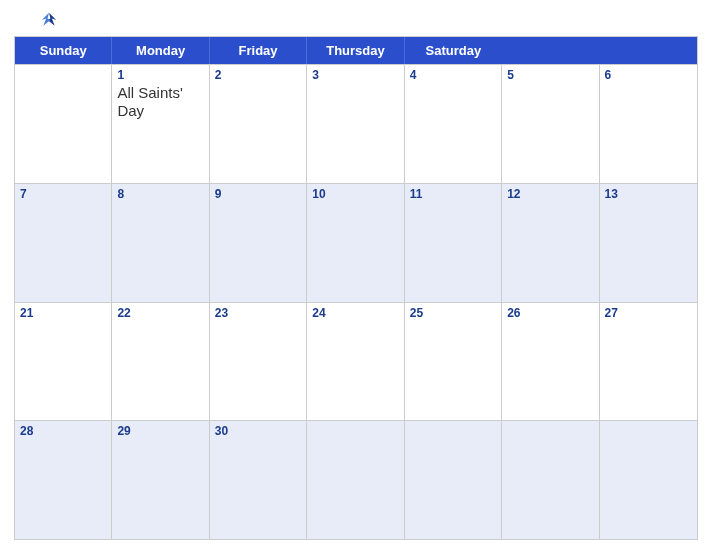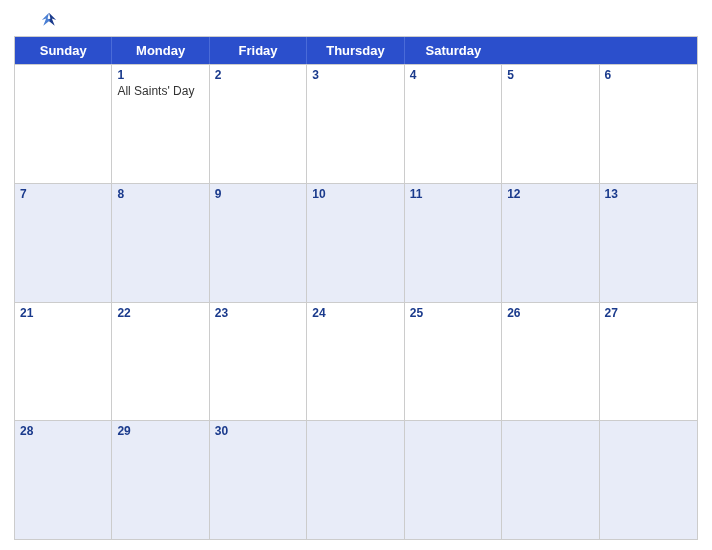--- a/index.html
+++ b/index.html
@@ -103,21 +103,21 @@
     .day-cell:last-child {
       border-right: none;
     }
     .day-number {
       font-size: 12px;
       font-weight: bold;
       color: #1a3a8c;
       margin-bottom: 2px;
     }
     .event-label {
-      font-size: 12px;
+      font-size: 15px;
       color: #333;
       line-height: 1.2;
     }
     
     .week-row:nth-child(odd) .day-cell {
       background: #fff;
     }
     .week-row:nth-child(even) .day-cell {
       background: #e8ecf8;
     }

